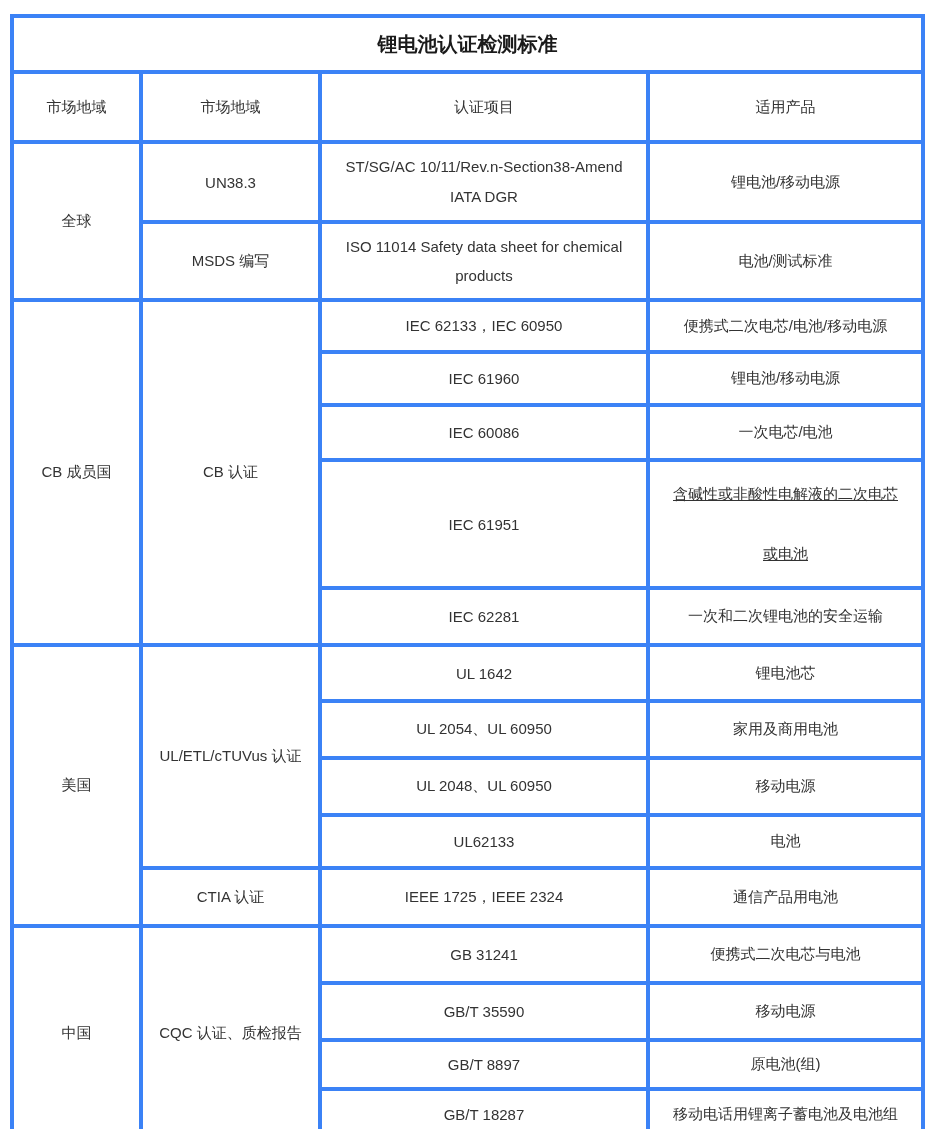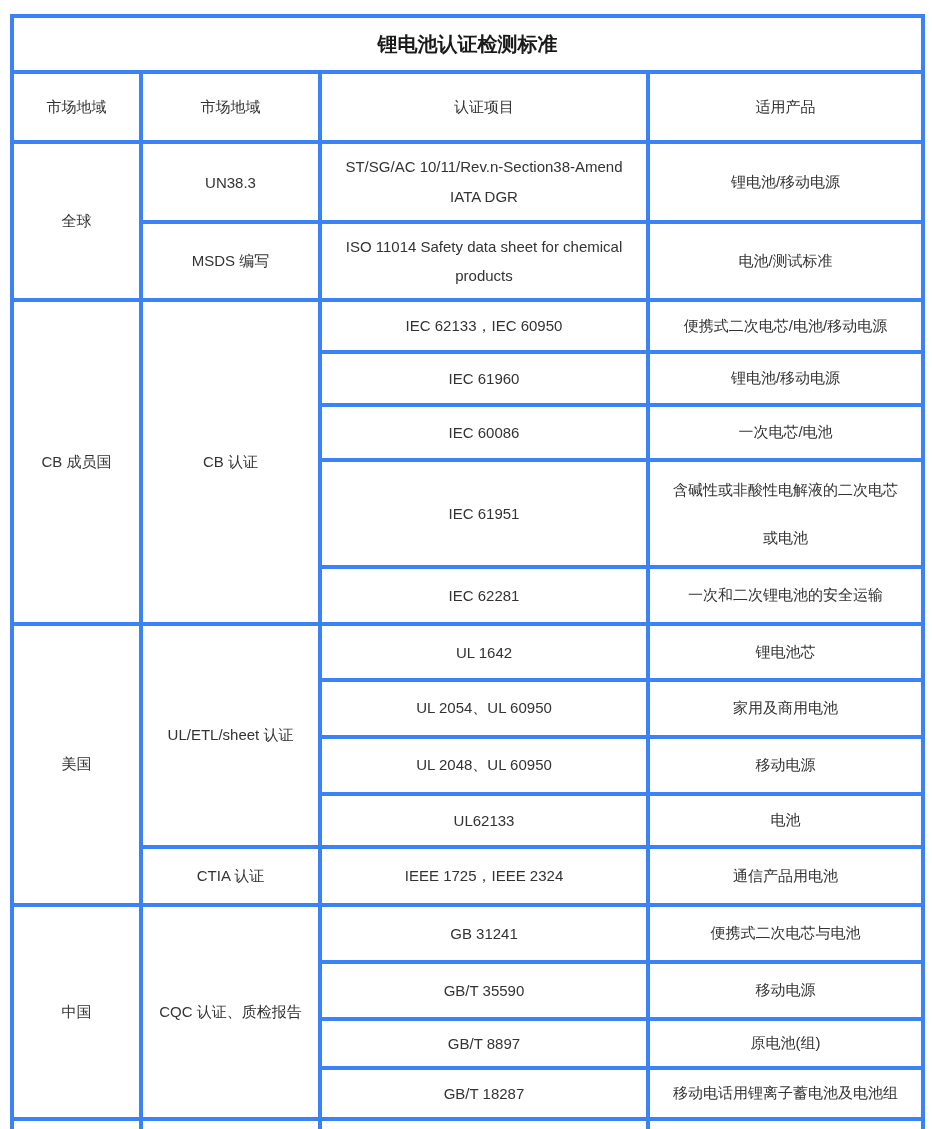--- a/index.html
+++ b/index.html
@@ -37,21 +37,21 @@
     overflow: hidden;
   }
   tr.title-row td {
     font-size: 20px;
     font-weight: bold;
     color: #1a1a1a;
     white-space: nowrap;
   }
   .lh-30 { line-height: 30px; }
   .lh-29 { line-height: 29px; }
-  .lh-48 { line-height: 48px; }
+  .lh-48 { line-height: 60px; text-decoration: underline; }
   
   tr.stub-row td {
     border-top: 3px solid #7a7a7a;
     border-bottom: none;
   }
 </style>
 </head>
 <body>
 
 <div class="page">
@@ -108,21 +108,21 @@
       <td class="lh-48">含碱性或非酸性电解液的二次电芯
 或电池</td>
     </tr>
     <tr style="height:57px">
       <td>IEC 62281</td>
       <td>一次和二次锂电池的安全运输</td>
     </tr>
 
     <tr style="height:56px">
       <td rowspan="5">美国</td>
-      <td rowspan="4">UL/ETL/sheet 认证</td>
+      <td rowspan="4">UL/ETL/cTUVus 认证</td>
       <td>UL 1642</td>
       <td>锂电池芯</td>
     </tr>
     <tr style="height:57px">
       <td>UL 2054、UL 60950</td>
       <td>家用及商用电池</td>
     </tr>
     <tr style="height:57px">
       <td>UL 2048、UL 60950</td>
       <td>移动电源</td>

